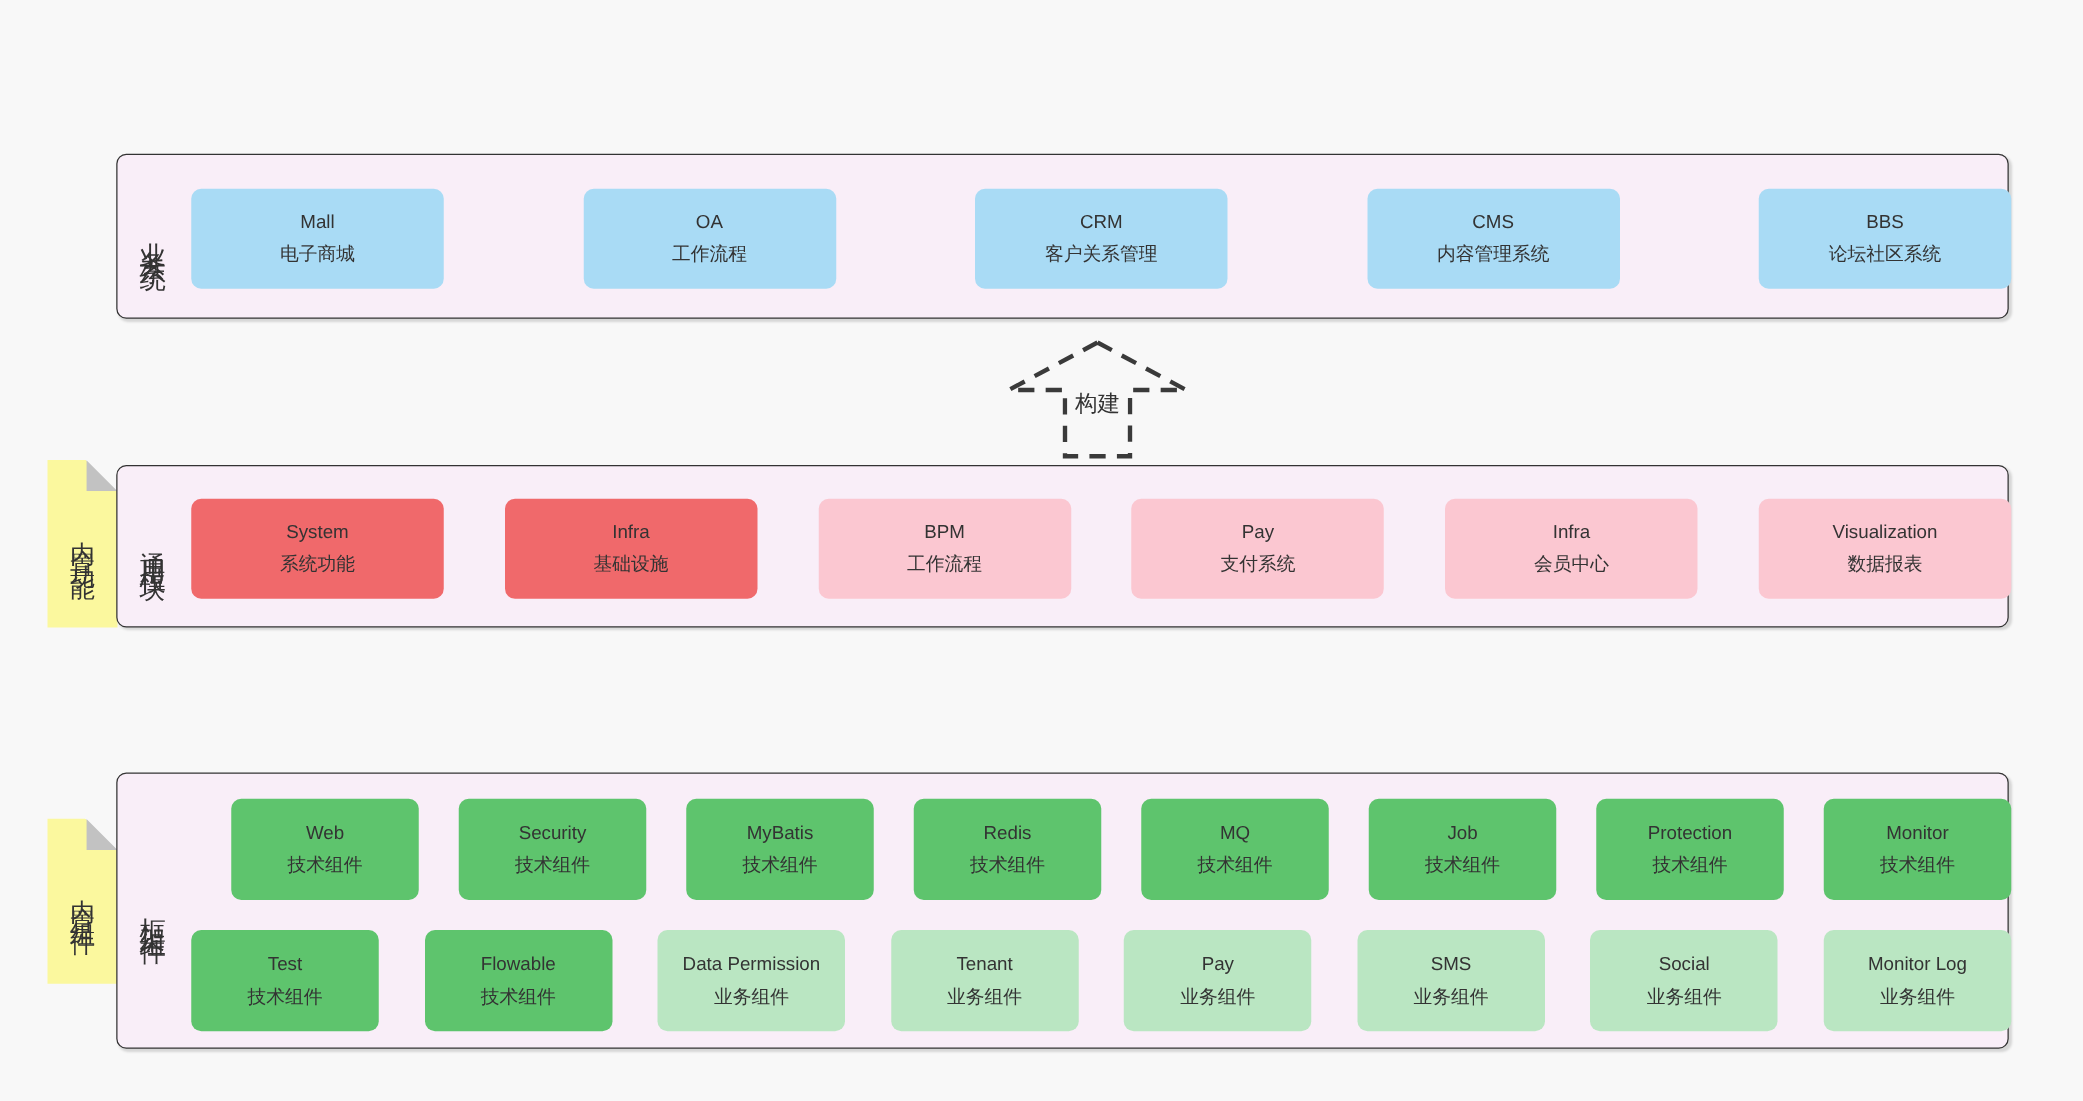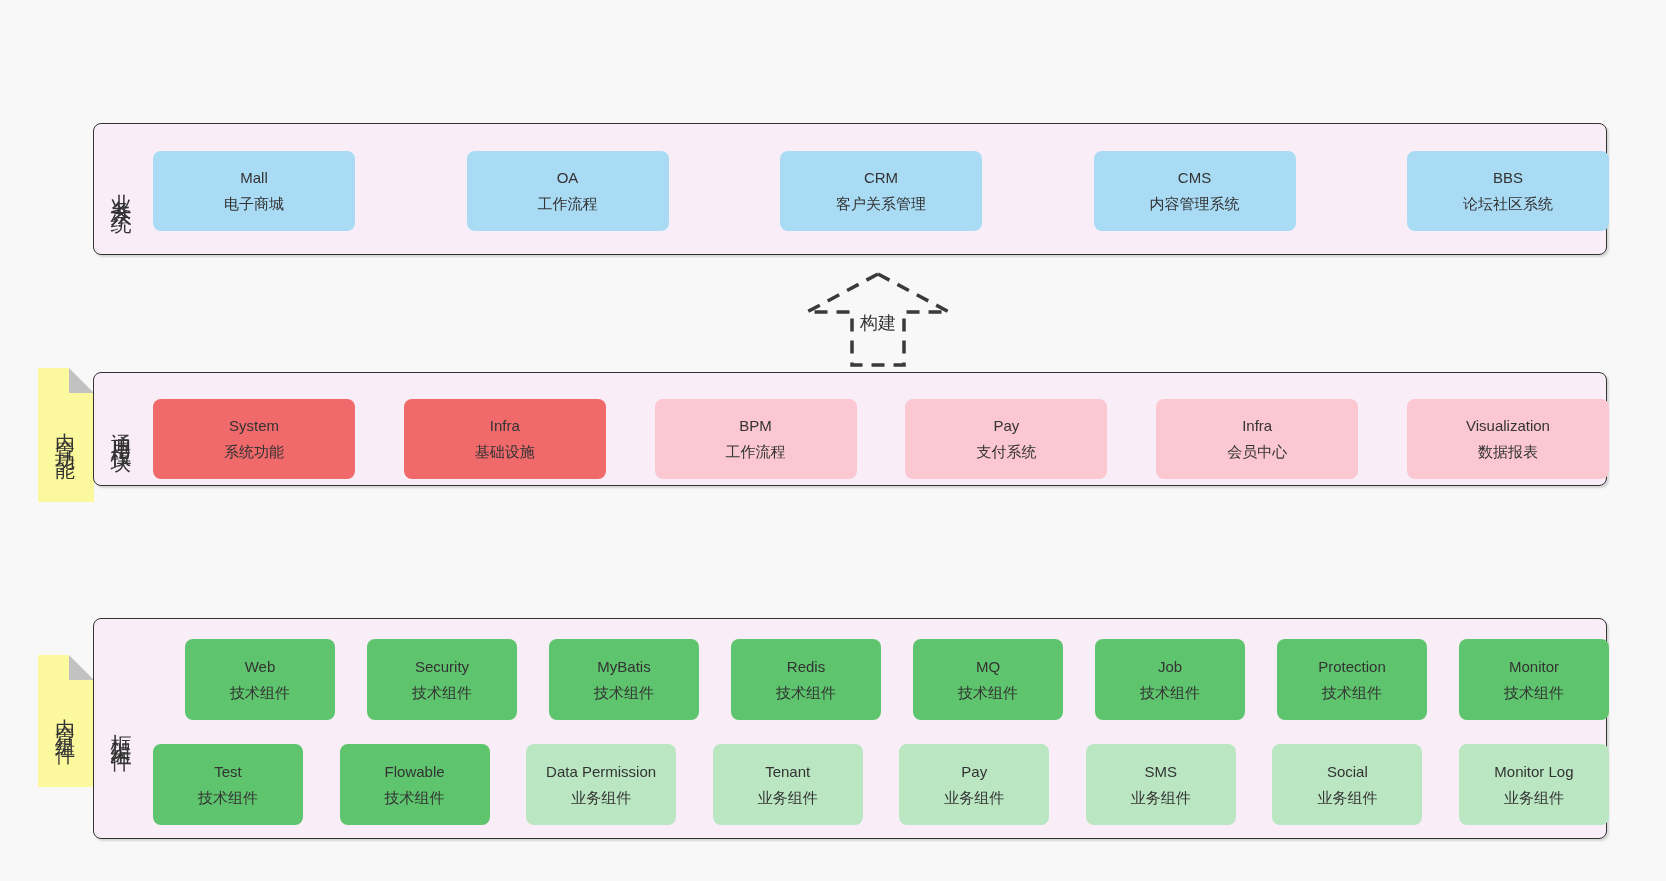--- a/index.html
+++ b/index.html
@@ -20,21 +20,21 @@
   
   .panel{
     position:absolute;left:93px;width:1514px;
     background:var(--panel-bg);
     border:1.6px solid var(--panel-border);
     border-radius:8px;
     box-shadow:2px 2px 2px rgba(0,0,0,0.14);
     z-index:2;
   }
   .panel-top{top:123px;height:132px;}
-  .panel-mid{top:372px;height:114px;}
+  .panel-mid{top:372px;height:130px;}
   .panel-bot{top:618px;height:221px;}
 
   .panel-label{
     position:absolute;left:8px;top:0;bottom:0;width:38px;
     display:flex;align-items:center;justify-content:center;
     writing-mode:vertical-rl;text-orientation:upright;
     font-size:21px;letter-spacing:6px;color:var(--text);
   }
 
   

